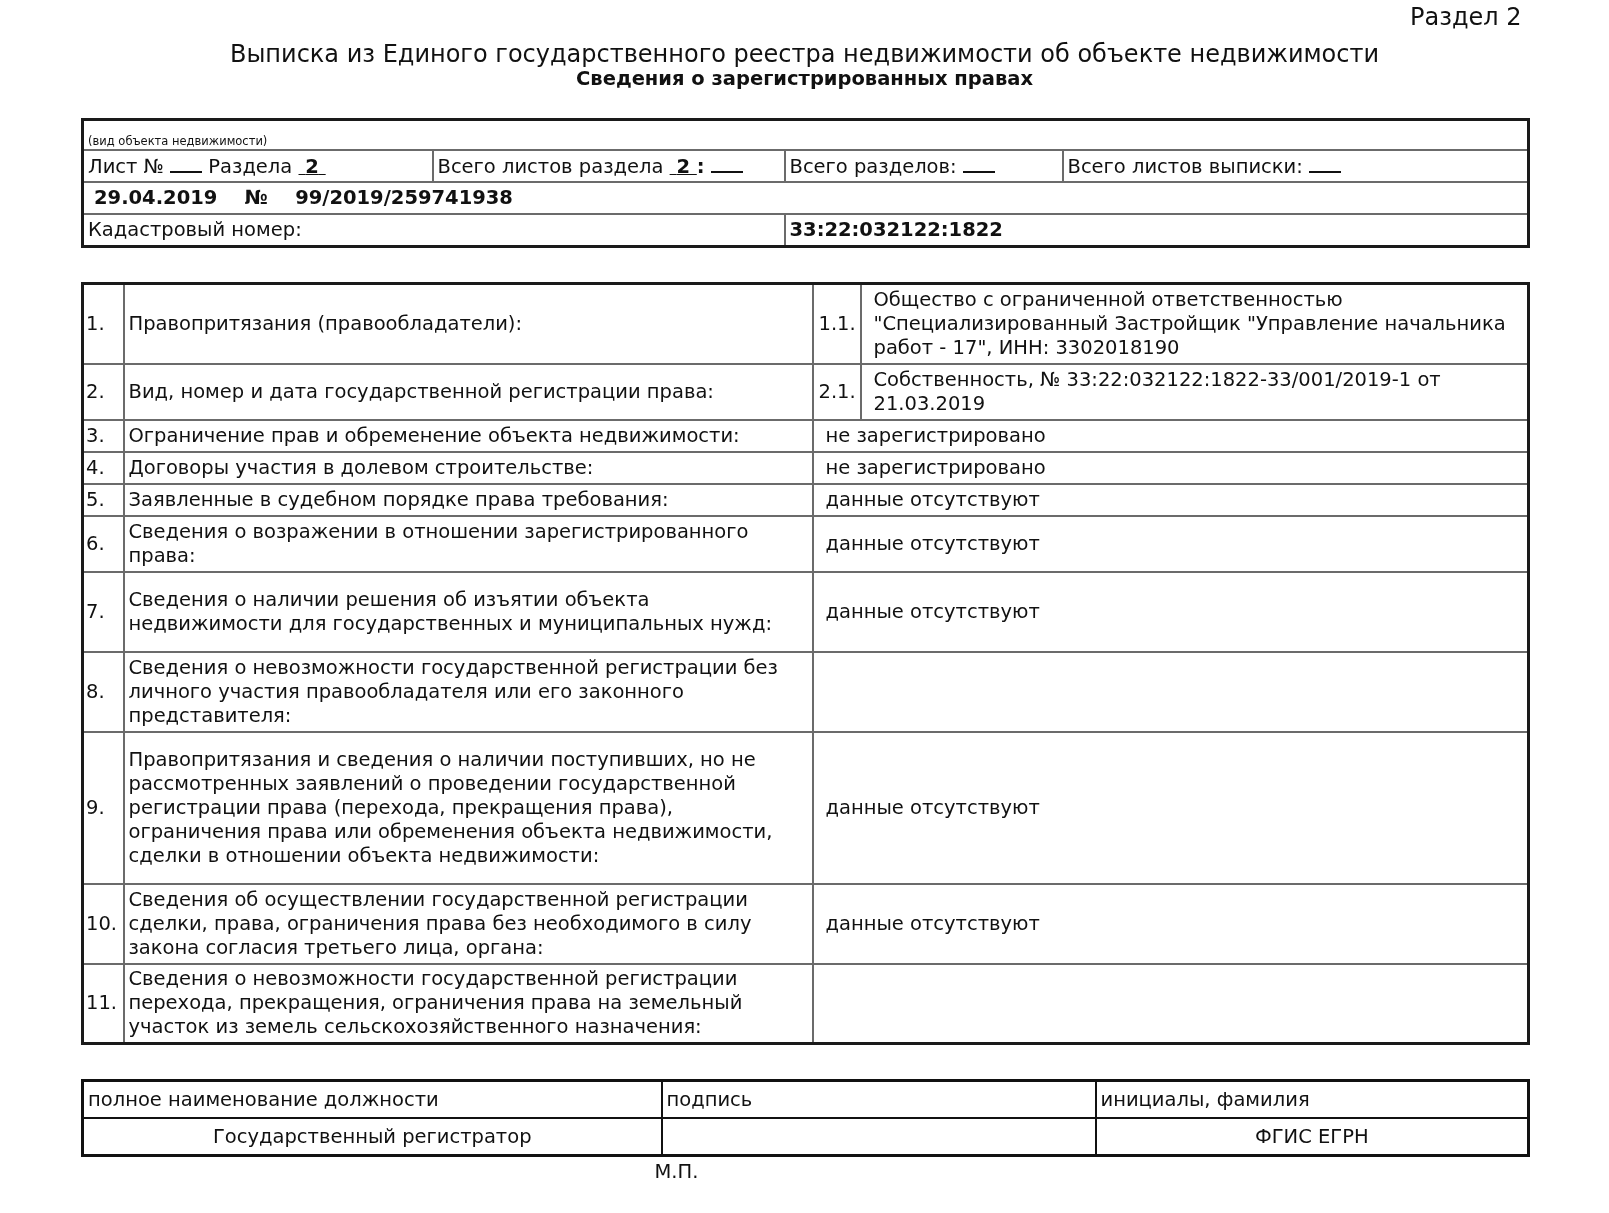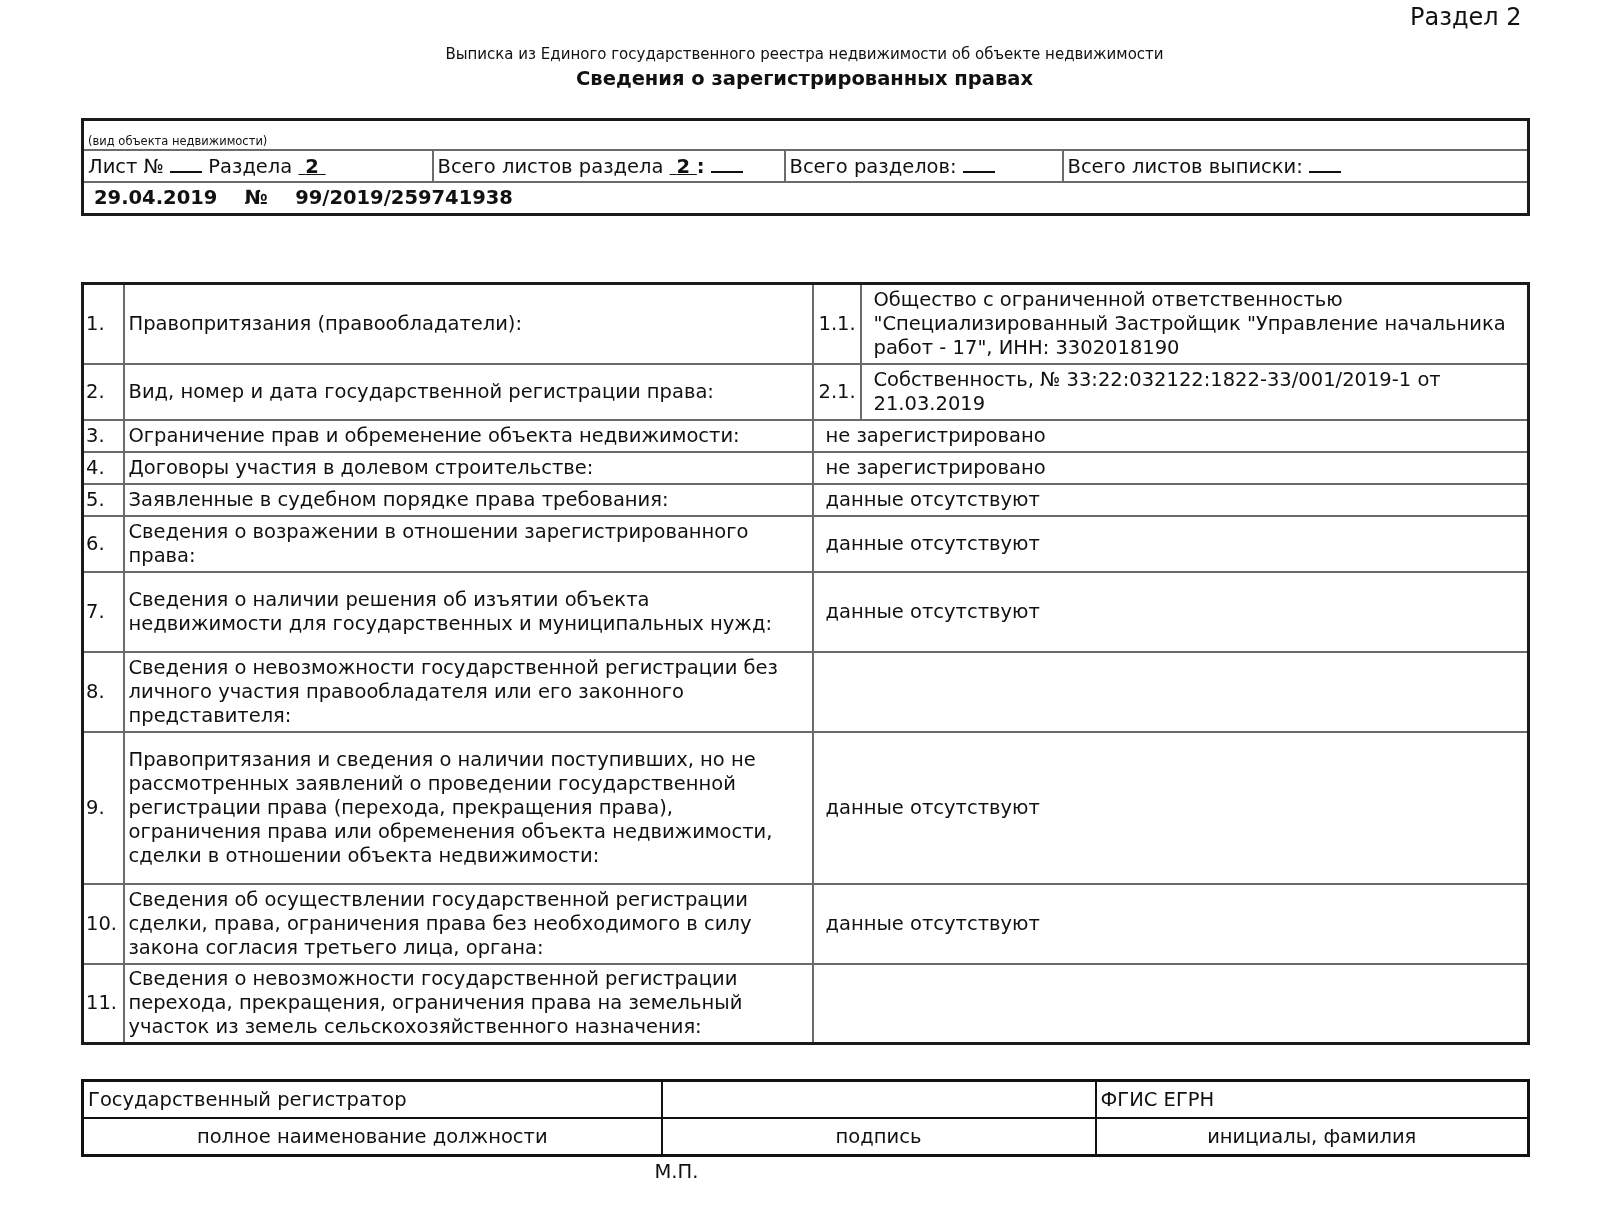--- a/index.html
+++ b/index.html
@@ -21,21 +21,21 @@
       left: 1410px;
       font-size: 24px;
       text-align: center;
     }
     .doc-title {
       position: absolute;
       top: 42px;
       left: 0;
       width: 1609px;
       text-align: center;
-      font-size: 15px;
+      font-size: 24px;
       line-height: 24px;
     }
     .doc-subtitle {
       position: absolute;
       top: 67px;
       left: 0;
       width: 1609px;
       text-align: center;
       font-size: 19.5px;
       font-weight: bold;
@@ -146,20 +146,24 @@
       <span class="blank"></span>
     </td>
   </tr>
   <tr class="r-date">
     <td colspan="4">
       <span>29.04.2019</span>
       &nbsp;&nbsp;&nbsp;<span>№</span>
       &nbsp;&nbsp;&nbsp;<span>99/2019/259741938</span>
     </td>
   </tr>
+  <tr class="r-cad">
+    <td colspan="2">Кадастровый номер:</td>
+    <td colspan="2" class="cadval">33:22:032122:1822</td>
+  </tr>
 </tbody>
   </table>
 
 <table class="rights">
   <colgroup>
     <col style="width:41px">
       <col style="width:689px">
       <col style="width:48px">
       <col style="width:668px">
   </colgroup>
@@ -225,25 +229,25 @@
   </table>
 
 <table class="sig">
   <colgroup>
     <col style="width:579px">
       <col style="width:434px">
       <col style="width:433px">
   </colgroup>
   <tbody>
       <tr>
+    <td>полное наименование должности</td>
+    <td>подпись</td>
+    <td>инициалы, фамилия</td>
+  </tr>
+  <tr>
     <td>Государственный регистратор</td>
     <td></td>
     <td>ФГИС ЕГРН</td>
   </tr>
-  <tr>
-    <td>полное наименование должности</td>
-    <td>подпись</td>
-    <td>инициалы, фамилия</td>
-  </tr>
 </tbody>
   </table>
 
 <div class="stamp">М.П.</div>
 
 </body></html>

